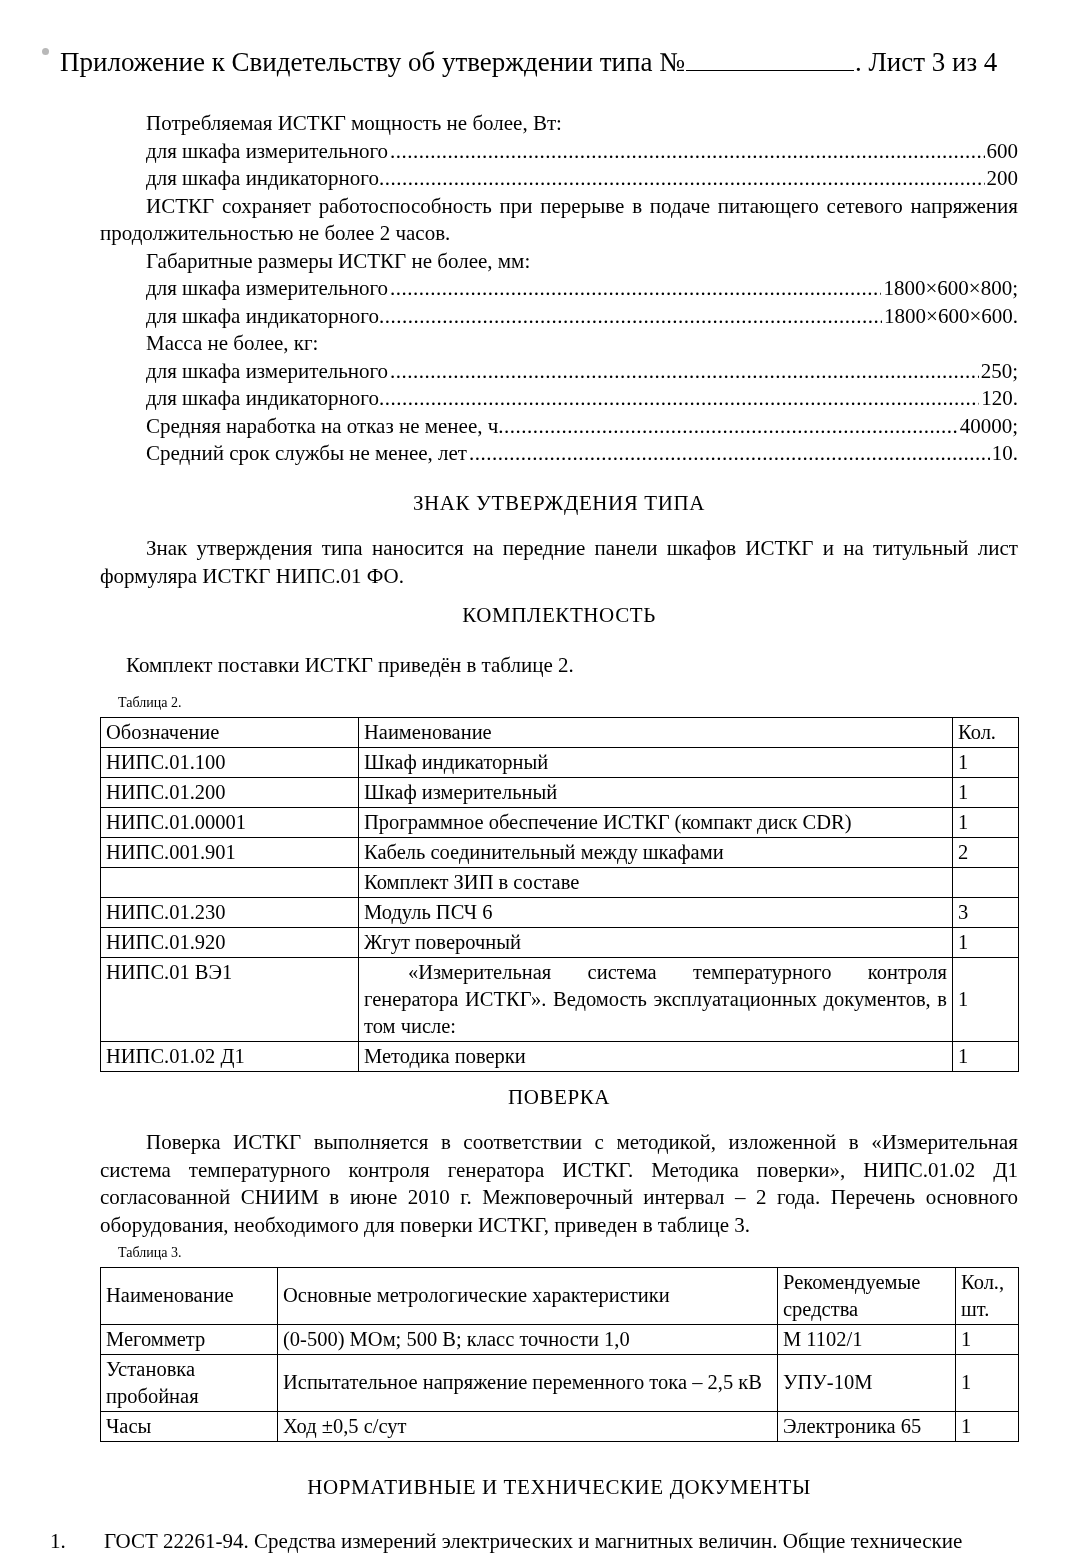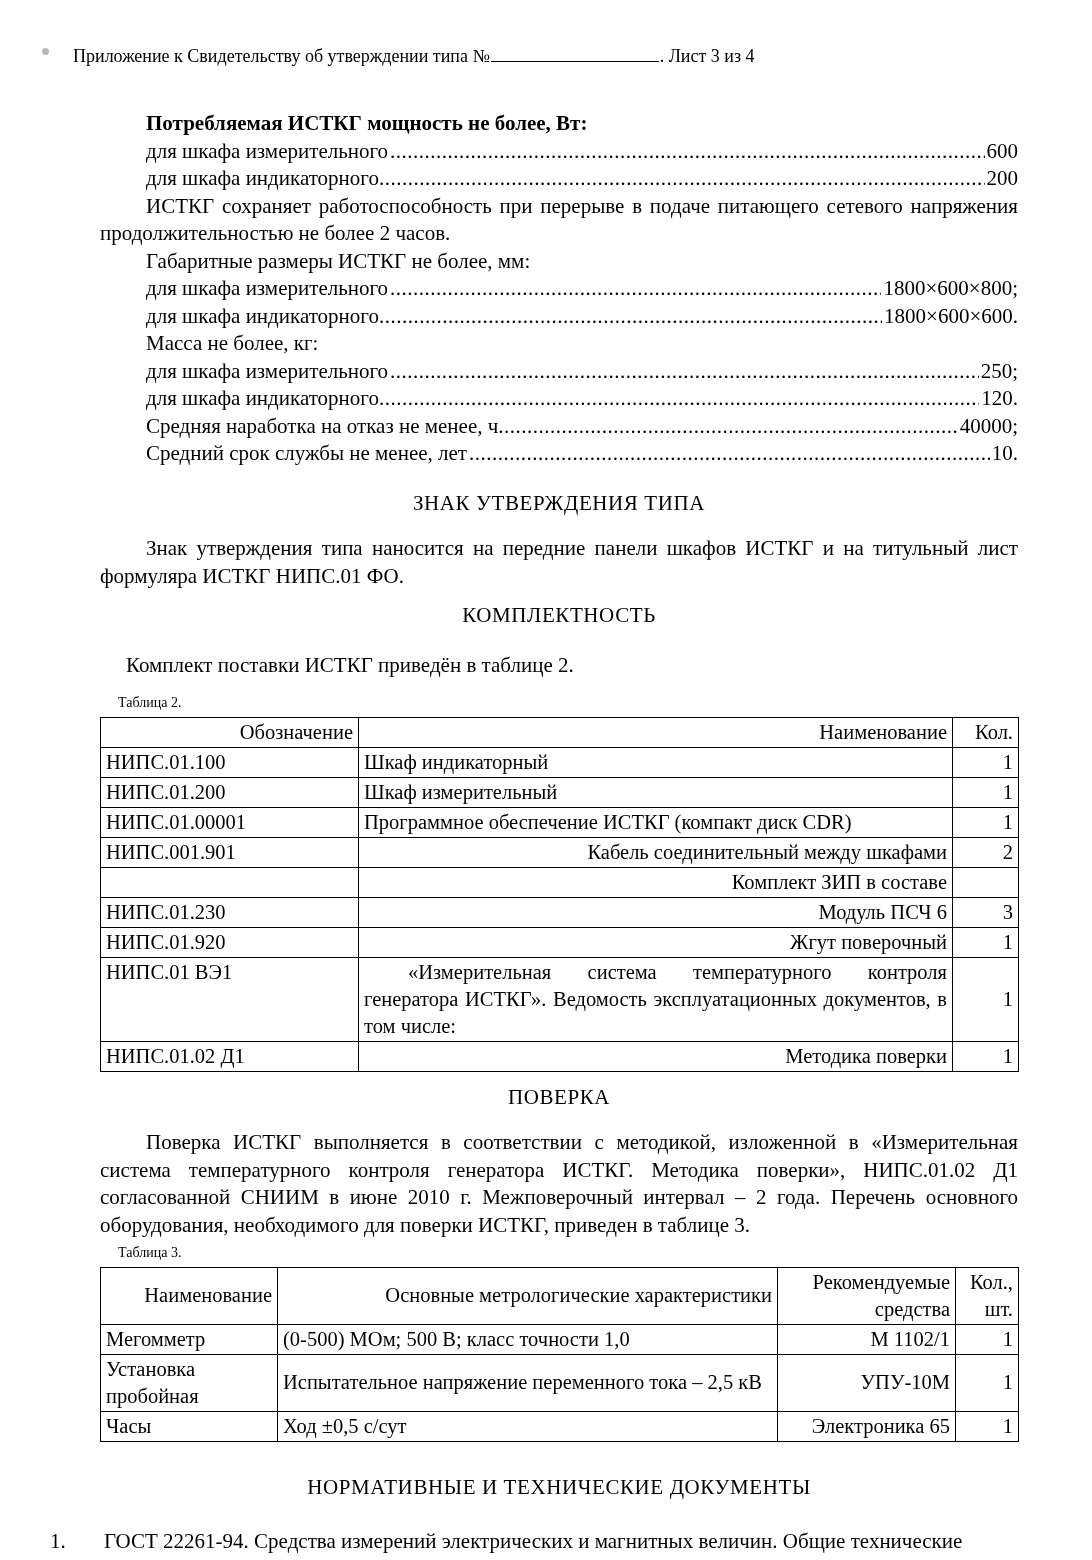--- a/index.html
+++ b/index.html
@@ -22,24 +22,24 @@
   .content {
     position: absolute;
     left: 100px;
     top: 0;
     width: 918px;
   }
 
   
   .doc-header {
     position: absolute;
-    left: 73px;
+    left: 60px;
     top: 44px;
     width: 892px;
-    font-size: 18px;
+    font-size: 27px;
     line-height: 1.2;
     white-space: nowrap;
   }
   .doc-header .blank-line {
     display: inline-block;
     width: 168px;
     border-bottom: 1.6px solid #000;
     height: 0.95em;
     vertical-align: baseline;
     margin: 0 1px;
@@ -102,21 +102,21 @@
     table-layout: fixed;
   }
   table.doc-table td,
   table.doc-table th {
     border: 1.4px solid #000;
     padding: 1px 5px;
     font-weight: normal;
     vertical-align: middle;
     line-height: 27px;
   }
-  .c { text-align: right; }
+  .c { text-align: left; }
   .l { text-align: left; }
   .just {
     text-align: justify;
     text-align-last: left;
     text-indent: 44px;
   }
 
   
   .t2-c1 { width: 258px; }
   .t2-c2 { width: 594px; }
@@ -168,21 +168,21 @@
 <div class="page">
 
   <div class="stamp"></div>
 
   <div class="doc-header">
     <span>Приложение к Свидетельству об утверждении типа №</span><span class="blank-line"></span><span>. Лист 3 из  4</span>
   </div>
 
   <div class="content" style="top:110px;">
 
-    <div class="para" style="padding-left:46px;font-weight:bold;">Потребляемая ИСТКГ мощность не более, Вт:</div>
+    <div class="para" style="padding-left:46px;">Потребляемая ИСТКГ мощность не более, Вт:</div>
 
     <div class="leader-row">
       <span class="lbl">для шкафа измерительного</span>
       <span class="dots">........................................................................................................................................................</span>
       <span class="val">600</span>
     </div>
     <div class="leader-row tight">
       <span class="lbl">для шкафа индикаторного</span>
       <span class="dots">........................................................................................................................................................</span>
       <span class="val">200</span>

